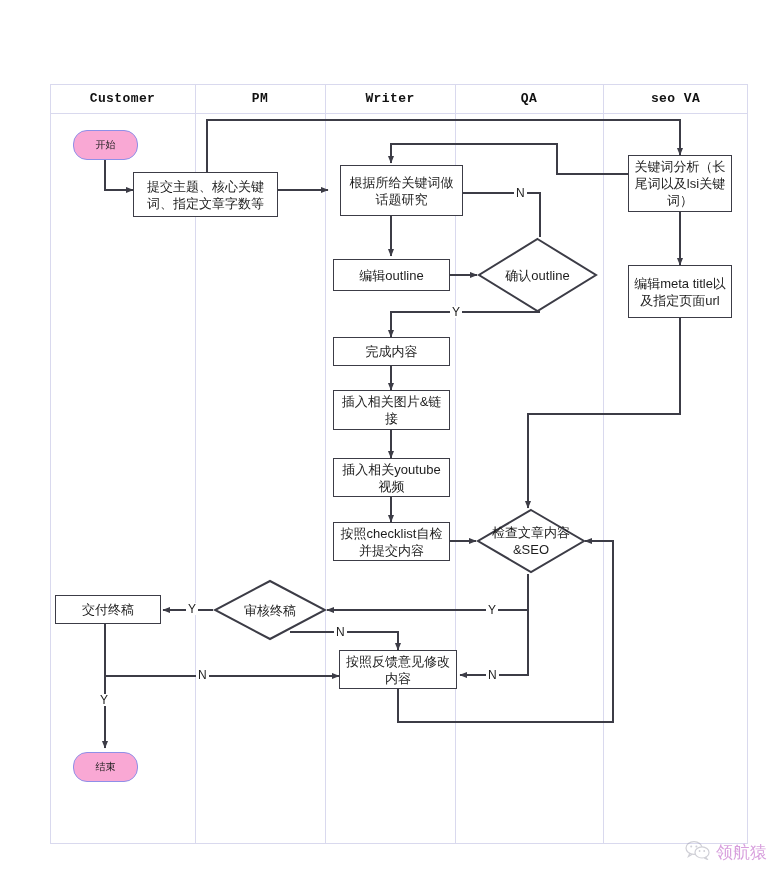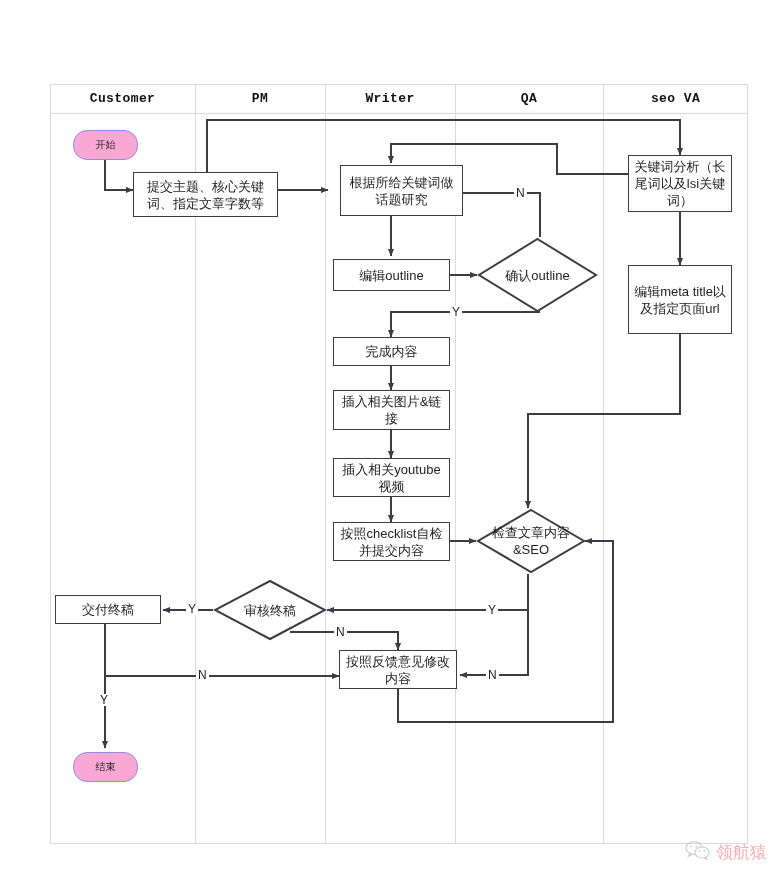--- a/index.html
+++ b/index.html
@@ -31,21 +31,21 @@
     font-size:13px;line-height:17px;color:#1d1d1d;pointer-events:none;}
 
   
   #wires{position:absolute;left:0;top:0;width:781px;height:878px;pointer-events:none;}
   .lbl{position:absolute;font-size:12px;color:#1d1d1d;background:#fff;
     padding:0 2px;line-height:12px;}
 
   
   .wm{position:absolute;right:14px;bottom:14px;display:flex;align-items:center;gap:5px;
     opacity:.42;}
-  .wm-text{font-size:17px;color:#ef4444;font-family:Liberation Serif, serif;}
+  .wm-text{font-size:17px;color:#a21caf;font-family:Liberation Serif, serif;}
 </style>
 </head>
 <body>
 
 <div id="stage">
 
   <div class="lane-frame"></div>
   <div class="header-rule"></div>
   <div class="lane-div" style="left:195px"></div>
   <div class="lane-div" style="left:325px"></div>
@@ -129,21 +129,21 @@
 
   <div class="node" style="left:333px;top:259px;width:117px;height:32px">编辑outline</div>
 
   <div class="diamond" style="left:477px;top:237px;width:121px;height:76px">
     <svg width="121" height="76" viewBox="0 0 121 76">
       <polygon points="60.5,2 119,38 60.5,74 2,38" fill="#ffffff" stroke="#3c3c46" stroke-width="2"></polygon>
     </svg>
     <div class="dlabel">确认outline</div>
   </div>
 
-  <div class="node" style="left:628px;top:265px;width:104px;height:69px">编辑meta title以及指定页面url</div>
+  <div class="node" style="left:628px;top:265px;width:104px;height:53px">编辑meta title以及指定页面url</div>
 
   <div class="node" style="left:333px;top:337px;width:117px;height:29px">完成内容</div>
 
   <div class="node" style="left:333px;top:390px;width:117px;height:40px">插入相关图片&amp;链接</div>
 
   <div class="node" style="left:333px;top:458px;width:117px;height:39px">插入相关youtube视频</div>
 
   <div class="node" style="left:333px;top:522px;width:117px;height:39px">按照checklist自检并提交内容</div>
 
   <div class="diamond" style="left:476px;top:508px;width:110px;height:66px">

